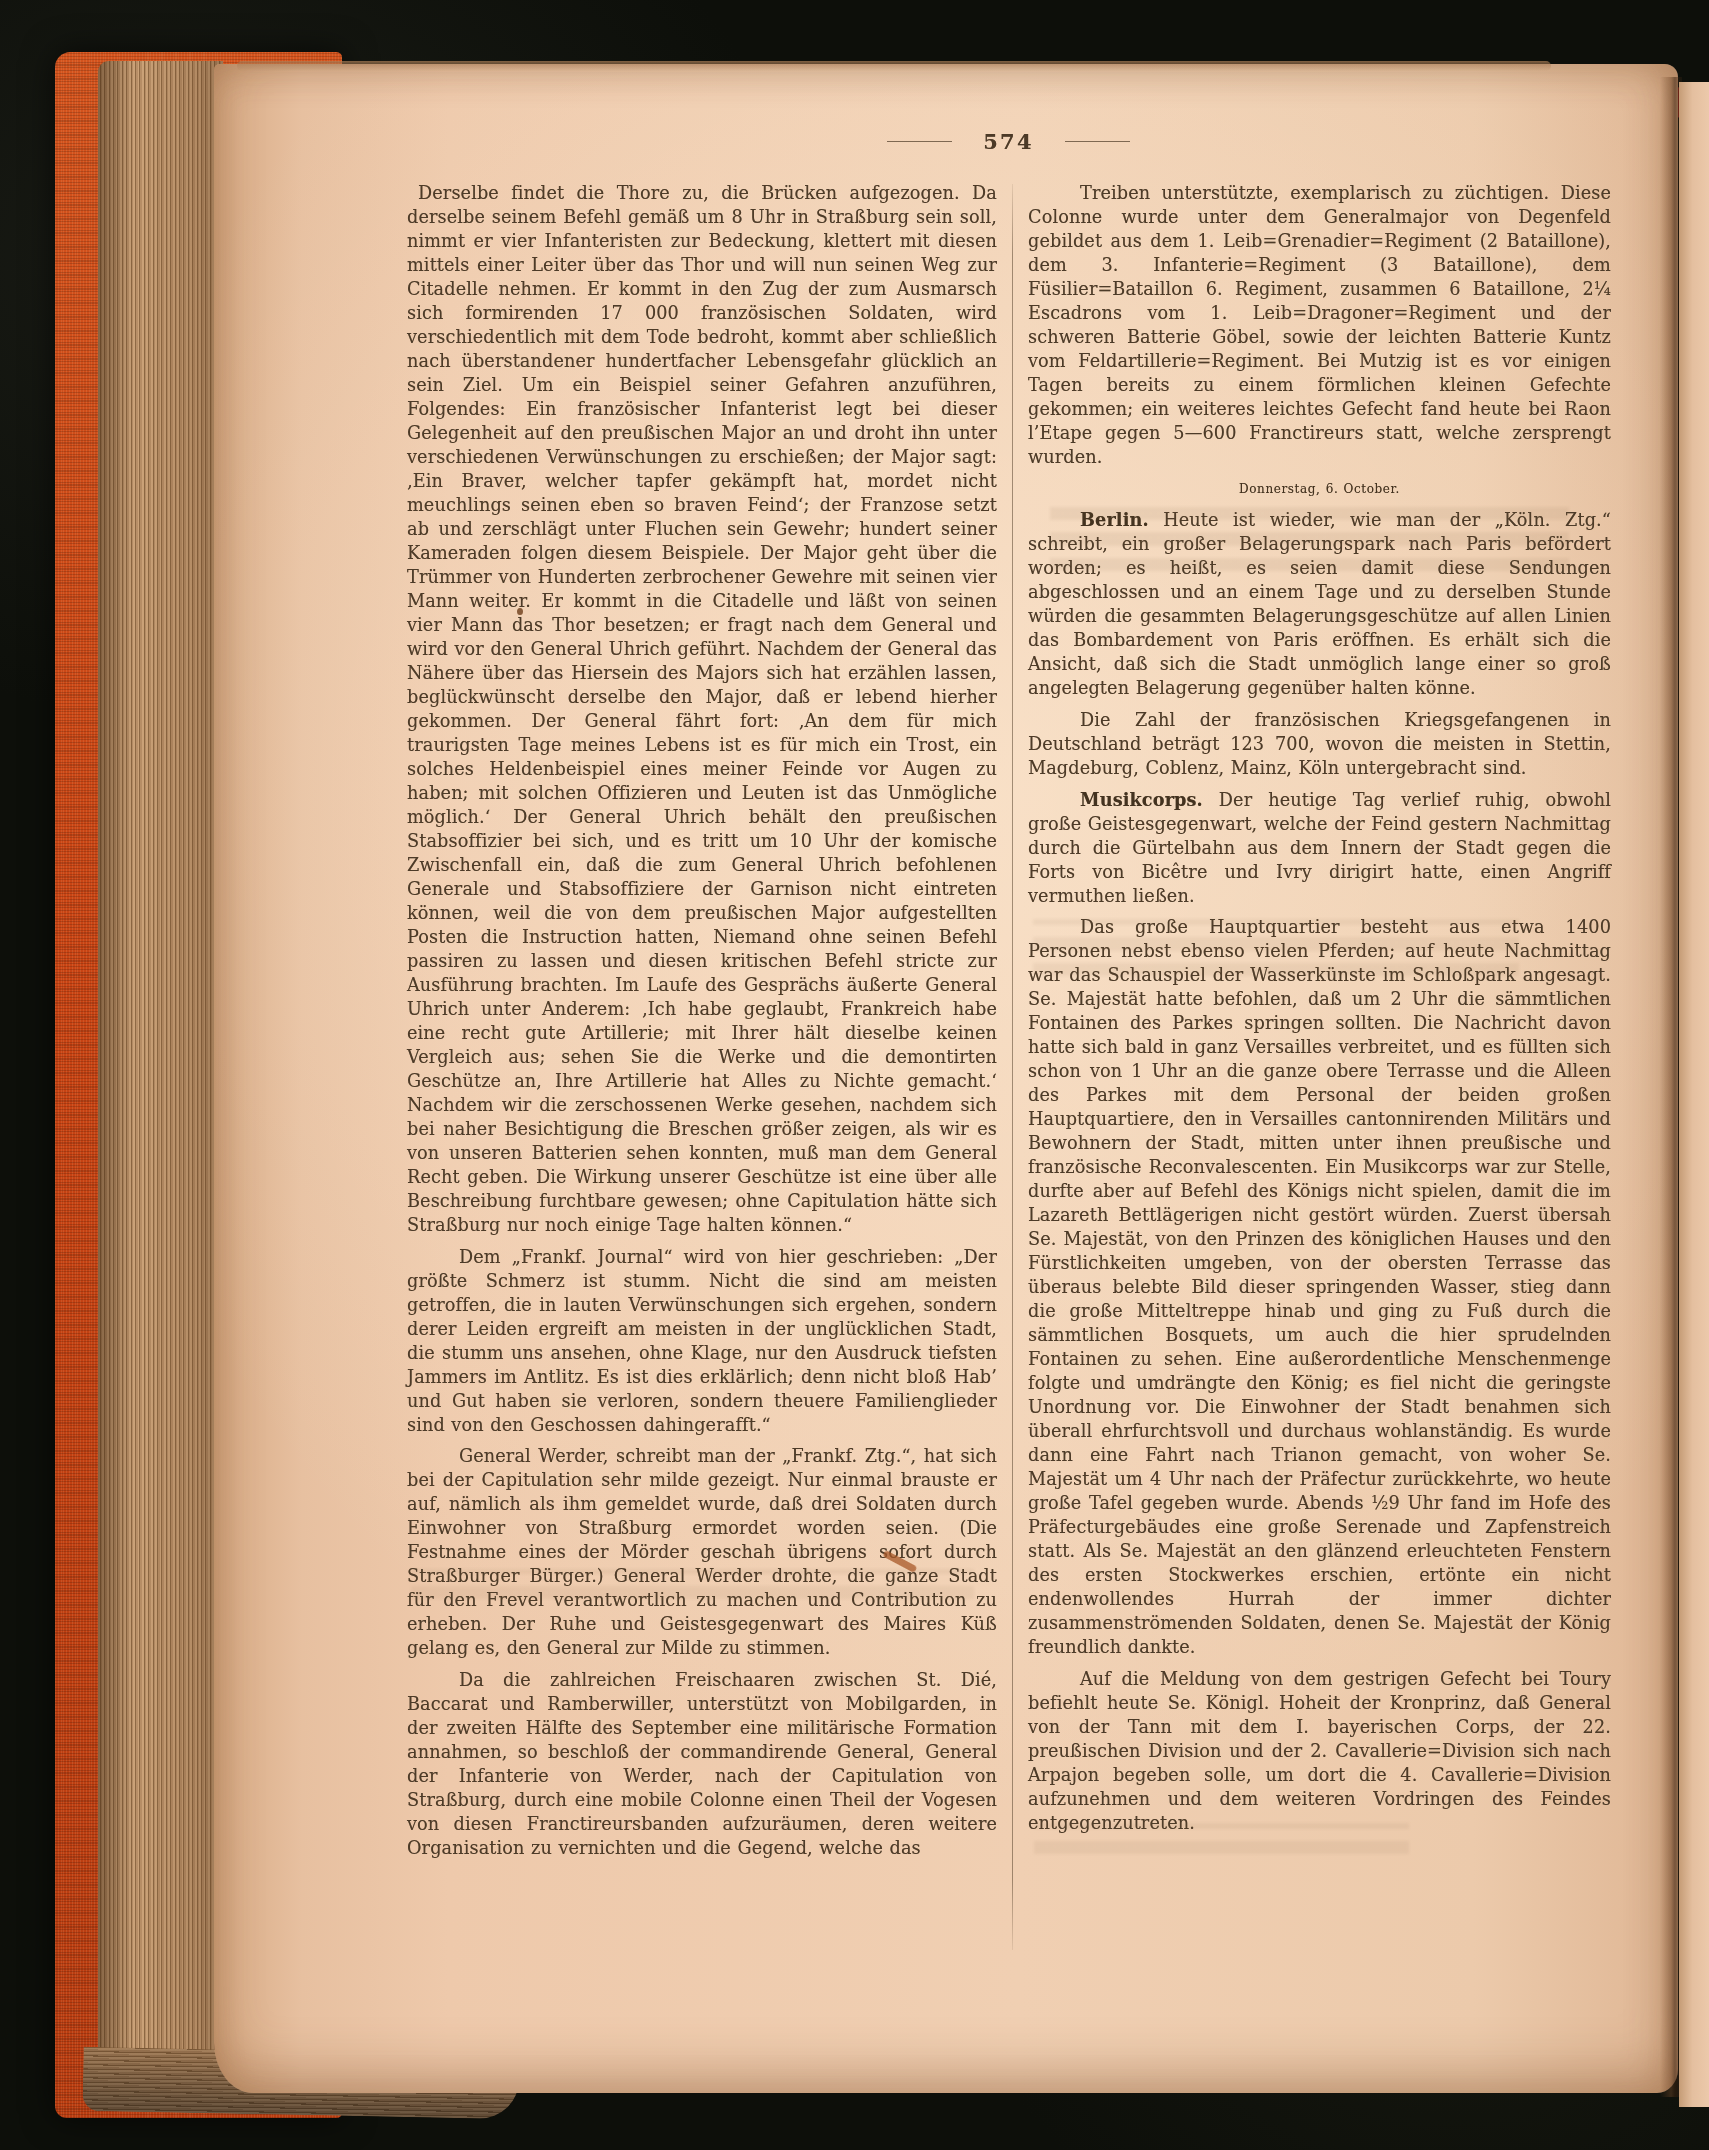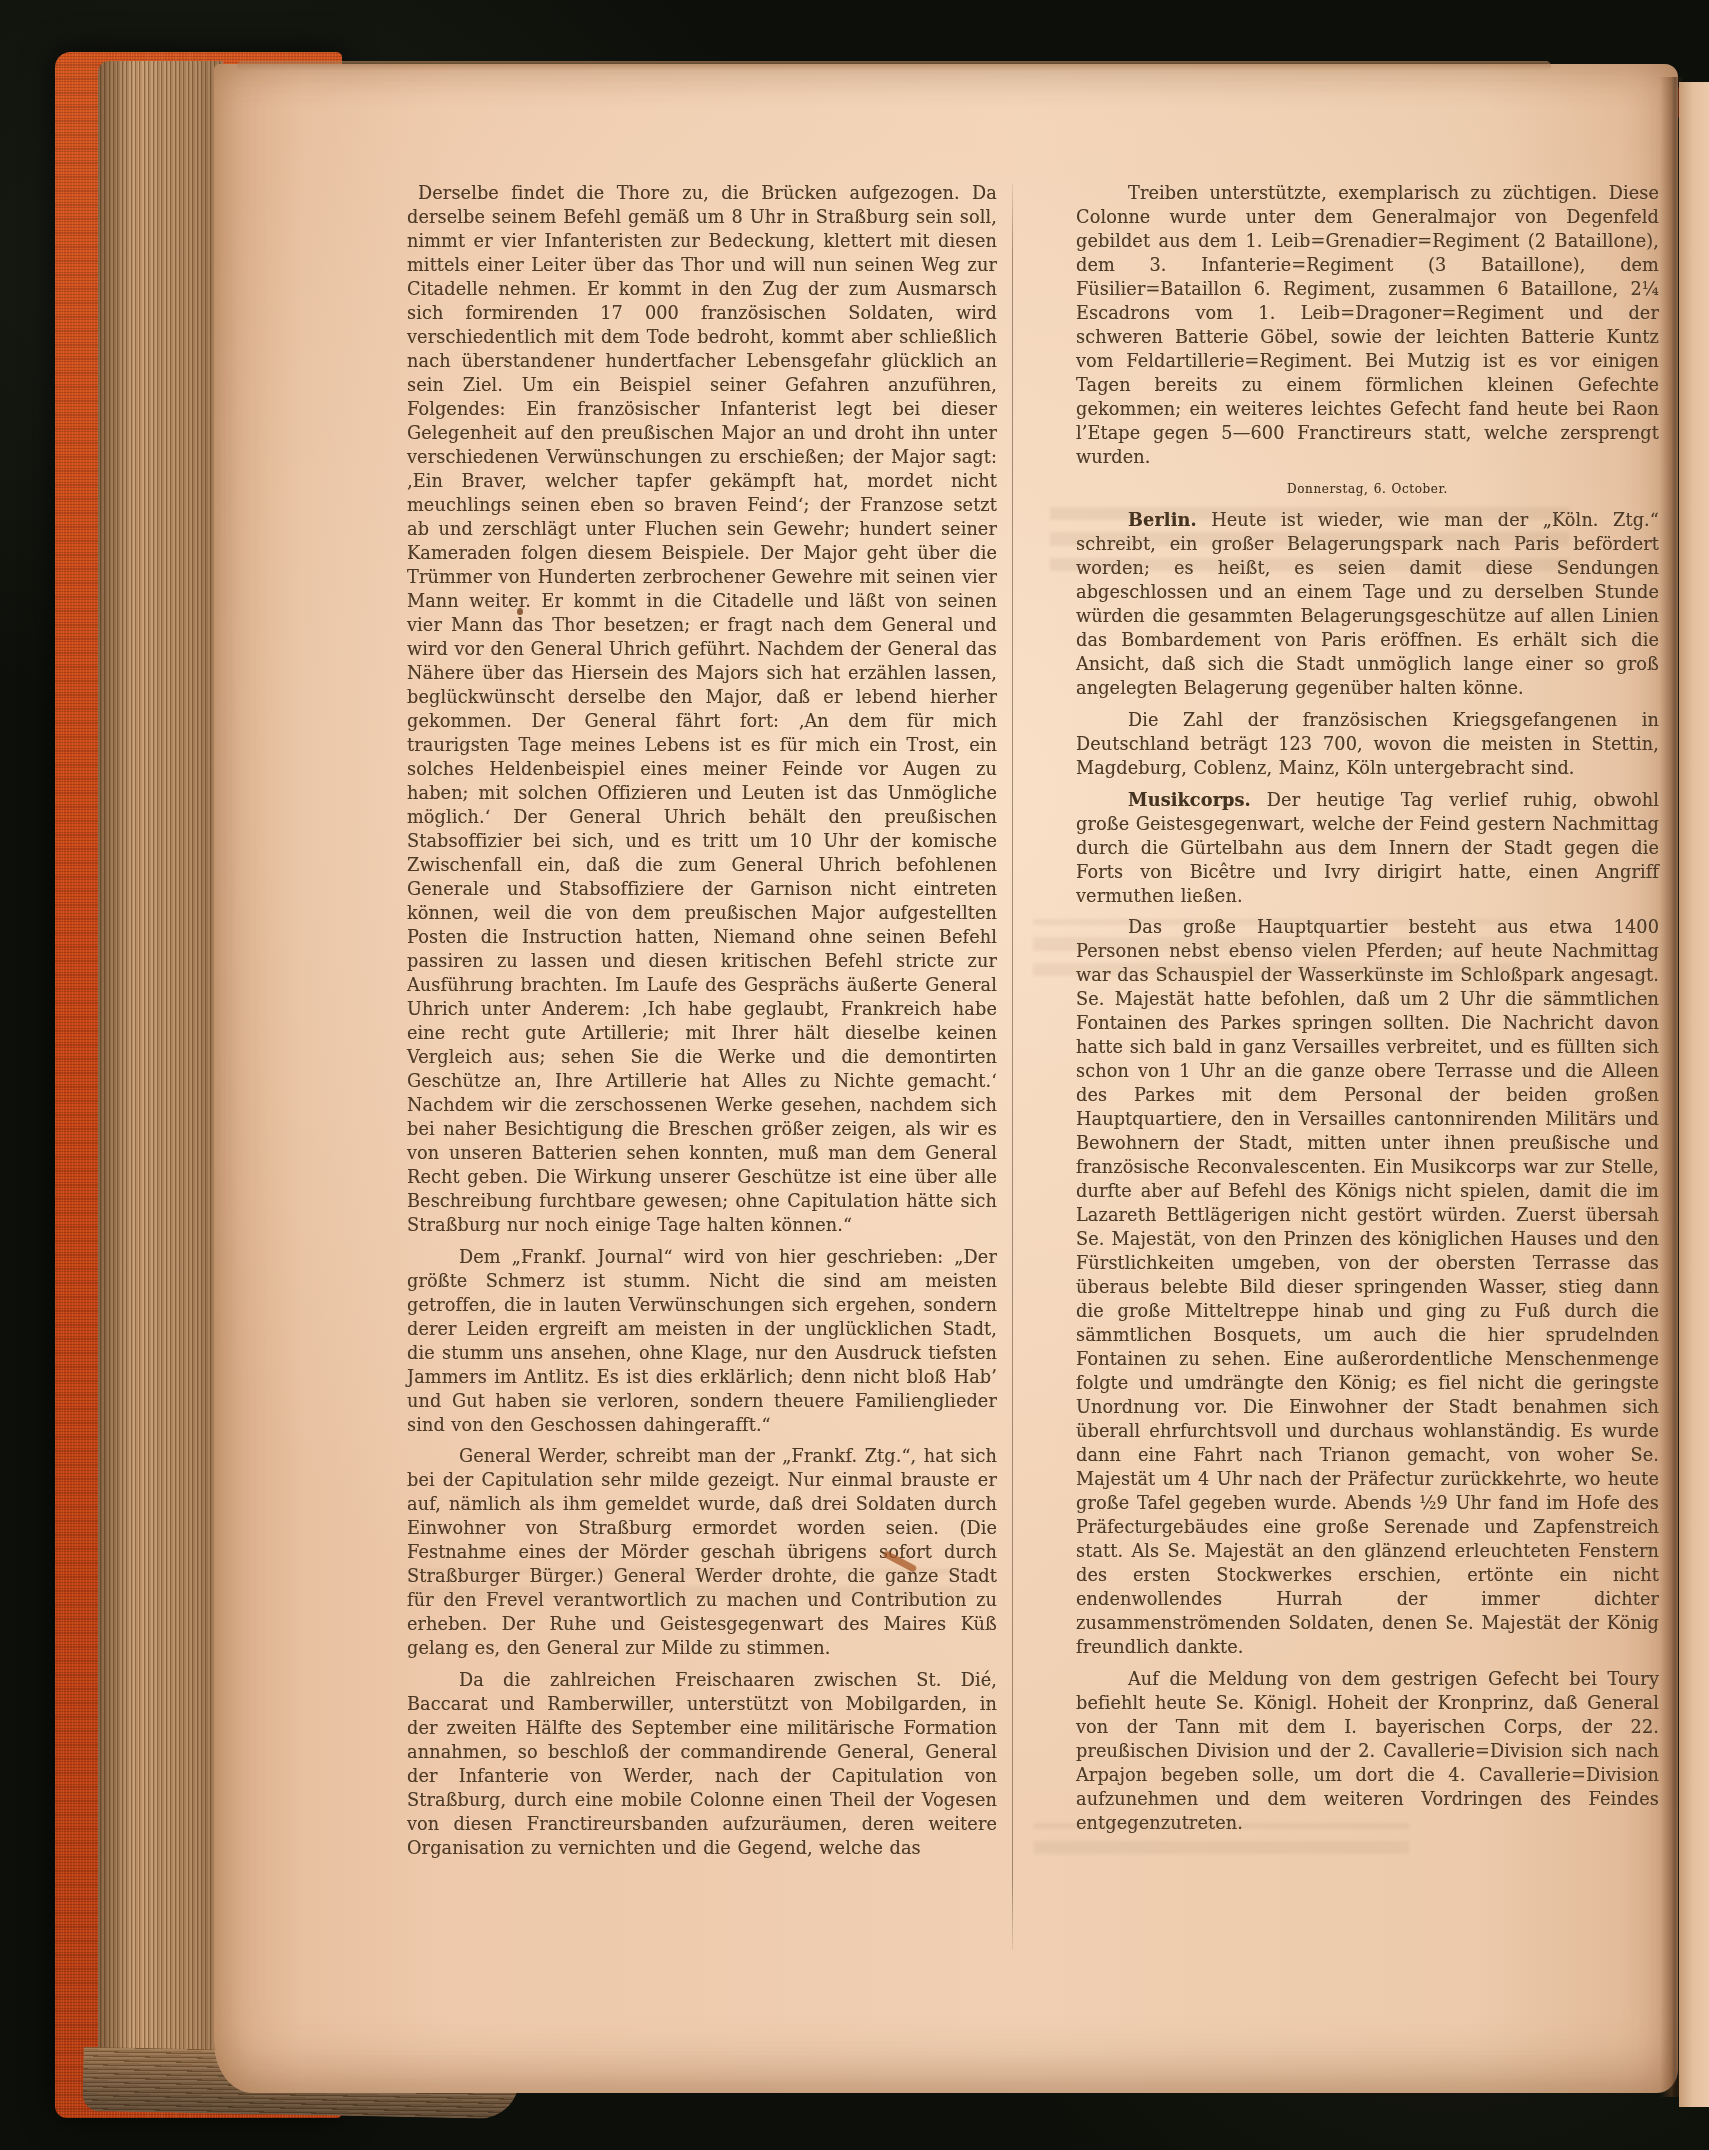--- a/index.html
+++ b/index.html
@@ -71,21 +71,21 @@
   .pagenum{font-size:21px;font-weight:bold;letter-spacing:2.2px;color:#4c3a27;
     text-shadow:0 0 0.6px rgba(76,58,39,.5);}
 
   .col{position:absolute;top:117px;font-size:17.7px;line-height:24px;color:#4d3b28;
     text-align:justify;letter-spacing:0.1px;word-spacing:0.8px;
     text-shadow:0 0 0.6px rgba(77,59,40,.45);}
   .col p{margin:0;text-indent:52px;}
   .col p + p{margin-top:7.7px;}
   .col-left{left:193px;width:590px;}
   .col-left p:first-child{text-indent:11px;}
-  .col-right{left:814px;width:583px;margin-left:48px;}
+  .col-right{left:814px;width:583px;}
   .col-divider{position:absolute;left:798px;top:120px;width:1.1px;height:1766px;
     background:linear-gradient(180deg, rgba(90,70,48,.1), rgba(90,70,48,.55) 4%, rgba(90,70,48,.55) 96%, rgba(90,70,48,.1));}
   .date-heading{font-size:12px;font-weight:normal;letter-spacing:0.6px;color:#43321f;
     text-align:center;text-indent:0;margin:22px 0 16.6px;}
   .col .date-heading{text-indent:0;}
   .lead{font-weight:bold;color:#43321f;}
 
   
   .ghost{position:absolute;filter:blur(1.7px);opacity:.5;pointer-events:none;
     background:repeating-linear-gradient(0deg, rgba(121,91,61,.20) 0 13.2px, rgba(0,0,0,0) 13.2px 25.4px);}
@@ -102,20 +102,25 @@
 <body>
 
 <div class="scene">
 
   <div class="book-cover"></div>
   <div class="page-stack"></div>
   <div class="page-stack-bottom"></div>
   <div class="headband"></div>
 
   <div class="page">
+    <div class="pagenum-row">
+      <span class="pagenum-rule"></span>
+      <span class="pagenum">574</span>
+      <span class="pagenum-rule"></span>
+    </div>
 
     <div class="col col-left">
       <p>Derselbe findet die Thore zu, die Brücken aufgezogen. Da derselbe seinem Befehl gemäß um 8 Uhr in Straßburg sein soll, nimmt er vier Infanteristen zur Bedeckung, klettert mit diesen mittels einer Leiter über das Thor und will nun seinen Weg zur Citadelle nehmen. Er kommt in den Zug der zum Ausmarsch sich formirenden 17&nbsp;000 französischen Soldaten, wird verschiedentlich mit dem Tode bedroht, kommt aber schließlich nach überstandener hundertfacher Lebensgefahr glücklich an sein Ziel. Um ein Beispiel seiner Gefahren anzuführen, Folgendes: Ein französischer Infanterist legt bei dieser Gelegenheit auf den preußischen Major an und droht ihn unter verschiedenen Verwünschungen zu erschießen; der Major sagt: ‚Ein Braver, welcher tapfer gekämpft hat, mordet nicht meuchlings seinen eben so braven Feind‘; der Franzose setzt ab und zerschlägt unter Fluchen sein Gewehr; hundert seiner Kameraden folgen diesem Beispiele. Der Major geht über die Trümmer von Hunderten zerbrochener Gewehre mit seinen vier Mann weiter. Er kommt in die Citadelle und läßt von seinen vier Mann das Thor besetzen; er fragt nach dem General und wird vor den General Uhrich geführt. Nachdem der General das Nähere über das Hiersein des Majors sich hat erzählen lassen, beglückwünscht derselbe den Major, daß er lebend hierher gekommen. Der General fährt fort: ‚An dem für mich traurigsten Tage meines Lebens ist es für mich ein Trost, ein solches Heldenbeispiel eines meiner Feinde vor Augen zu haben; mit solchen Offizieren und Leuten ist das Unmögliche möglich.‘ Der General Uhrich behält den preußischen Stabsoffizier bei sich, und es tritt um 10 Uhr der komische Zwischenfall ein, daß die zum General Uhrich befohlenen Generale und Stabsoffiziere der Garnison nicht eintreten können, weil die von dem preußischen Major aufgestellten Posten die Instruction hatten, Niemand ohne seinen Befehl passiren zu lassen und diesen kritischen Befehl stricte zur Ausführung brachten. Im Laufe des Gesprächs äußerte General Uhrich unter Anderem: ‚Ich habe geglaubt, Frankreich habe eine recht gute Artillerie; mit Ihrer hält dieselbe keinen Vergleich aus; sehen Sie die Werke und die demontirten Geschütze an, Ihre Artillerie hat Alles zu Nichte gemacht.‘ Nachdem wir die zerschossenen Werke gesehen, nachdem sich bei naher Besichtigung die Breschen größer zeigen, als wir es von unseren Batterien sehen konnten, muß man dem General Recht geben. Die Wirkung unserer Geschütze ist eine über alle Beschreibung furchtbare gewesen; ohne Capitulation hätte sich Straßburg nur noch einige Tage halten können.“</p>
       <p>Dem „Frankf. Journal“ wird von hier geschrieben: „Der größte Schmerz ist stumm. Nicht die sind am meisten getroffen, die in lauten Verwünschungen sich ergehen, sondern derer Leiden ergreift am meisten in der unglücklichen Stadt, die stumm uns ansehen, ohne Klage, nur den Ausdruck tiefsten Jammers im Antlitz. Es ist dies erklärlich; denn nicht bloß Hab’ und Gut haben sie verloren, sondern theuere Familienglieder sind von den Geschossen dahingerafft.“</p>
       <p>General Werder, schreibt man der „Frankf. Ztg.“, hat sich bei der Capitulation sehr milde gezeigt. Nur einmal brauste er auf, nämlich als ihm gemeldet wurde, daß drei Soldaten durch Einwohner von Straßburg ermordet worden seien. (Die Festnahme eines der Mörder geschah übrigens sofort durch Straßburger Bürger.) General Werder drohte, die ganze Stadt für den Frevel verantwortlich zu machen und Contribution zu erheben. Der Ruhe und Geistesgegenwart des Maires Küß gelang es, den General zur Milde zu stimmen.</p>
       <p>Da die zahlreichen Freischaaren zwischen St. Dié, Baccarat und Ramberwiller, unterstützt von Mobilgarden, in der zweiten Hälfte des September eine militärische Formation annahmen, so beschloß der commandirende General, General der Infanterie von Werder, nach der Capitulation von Straßburg, durch eine mobile Colonne einen Theil der Vogesen von diesen Franctireursbanden aufzuräumen, deren weitere Organisation zu vernichten und die Gegend, welche das</p>
     </div>
 
     <div class="col-divider"></div>
 

